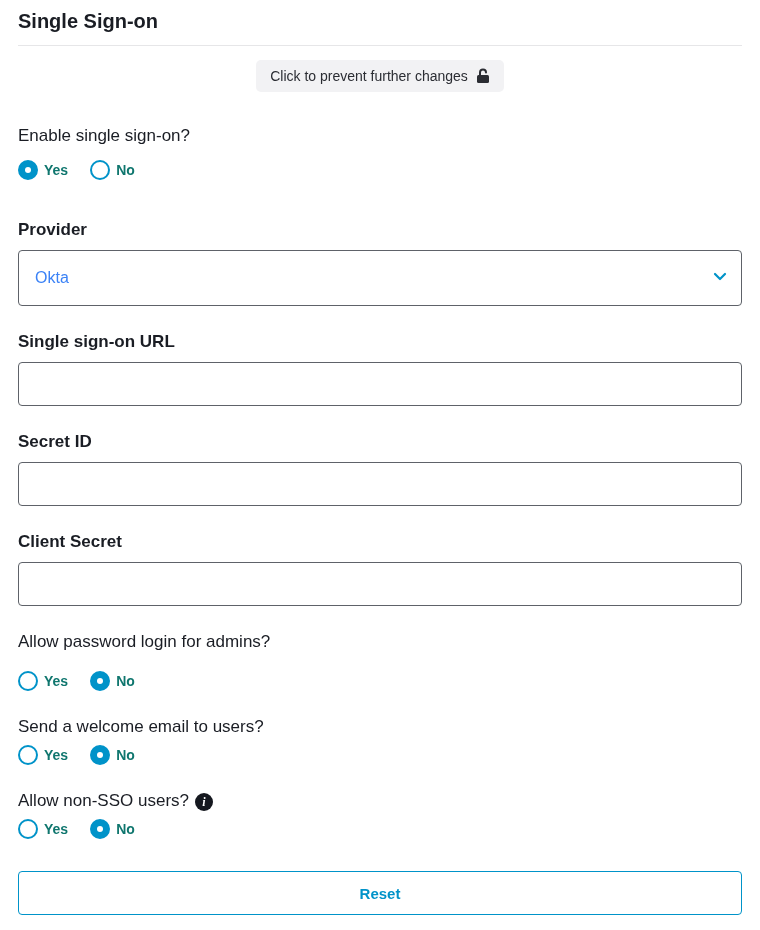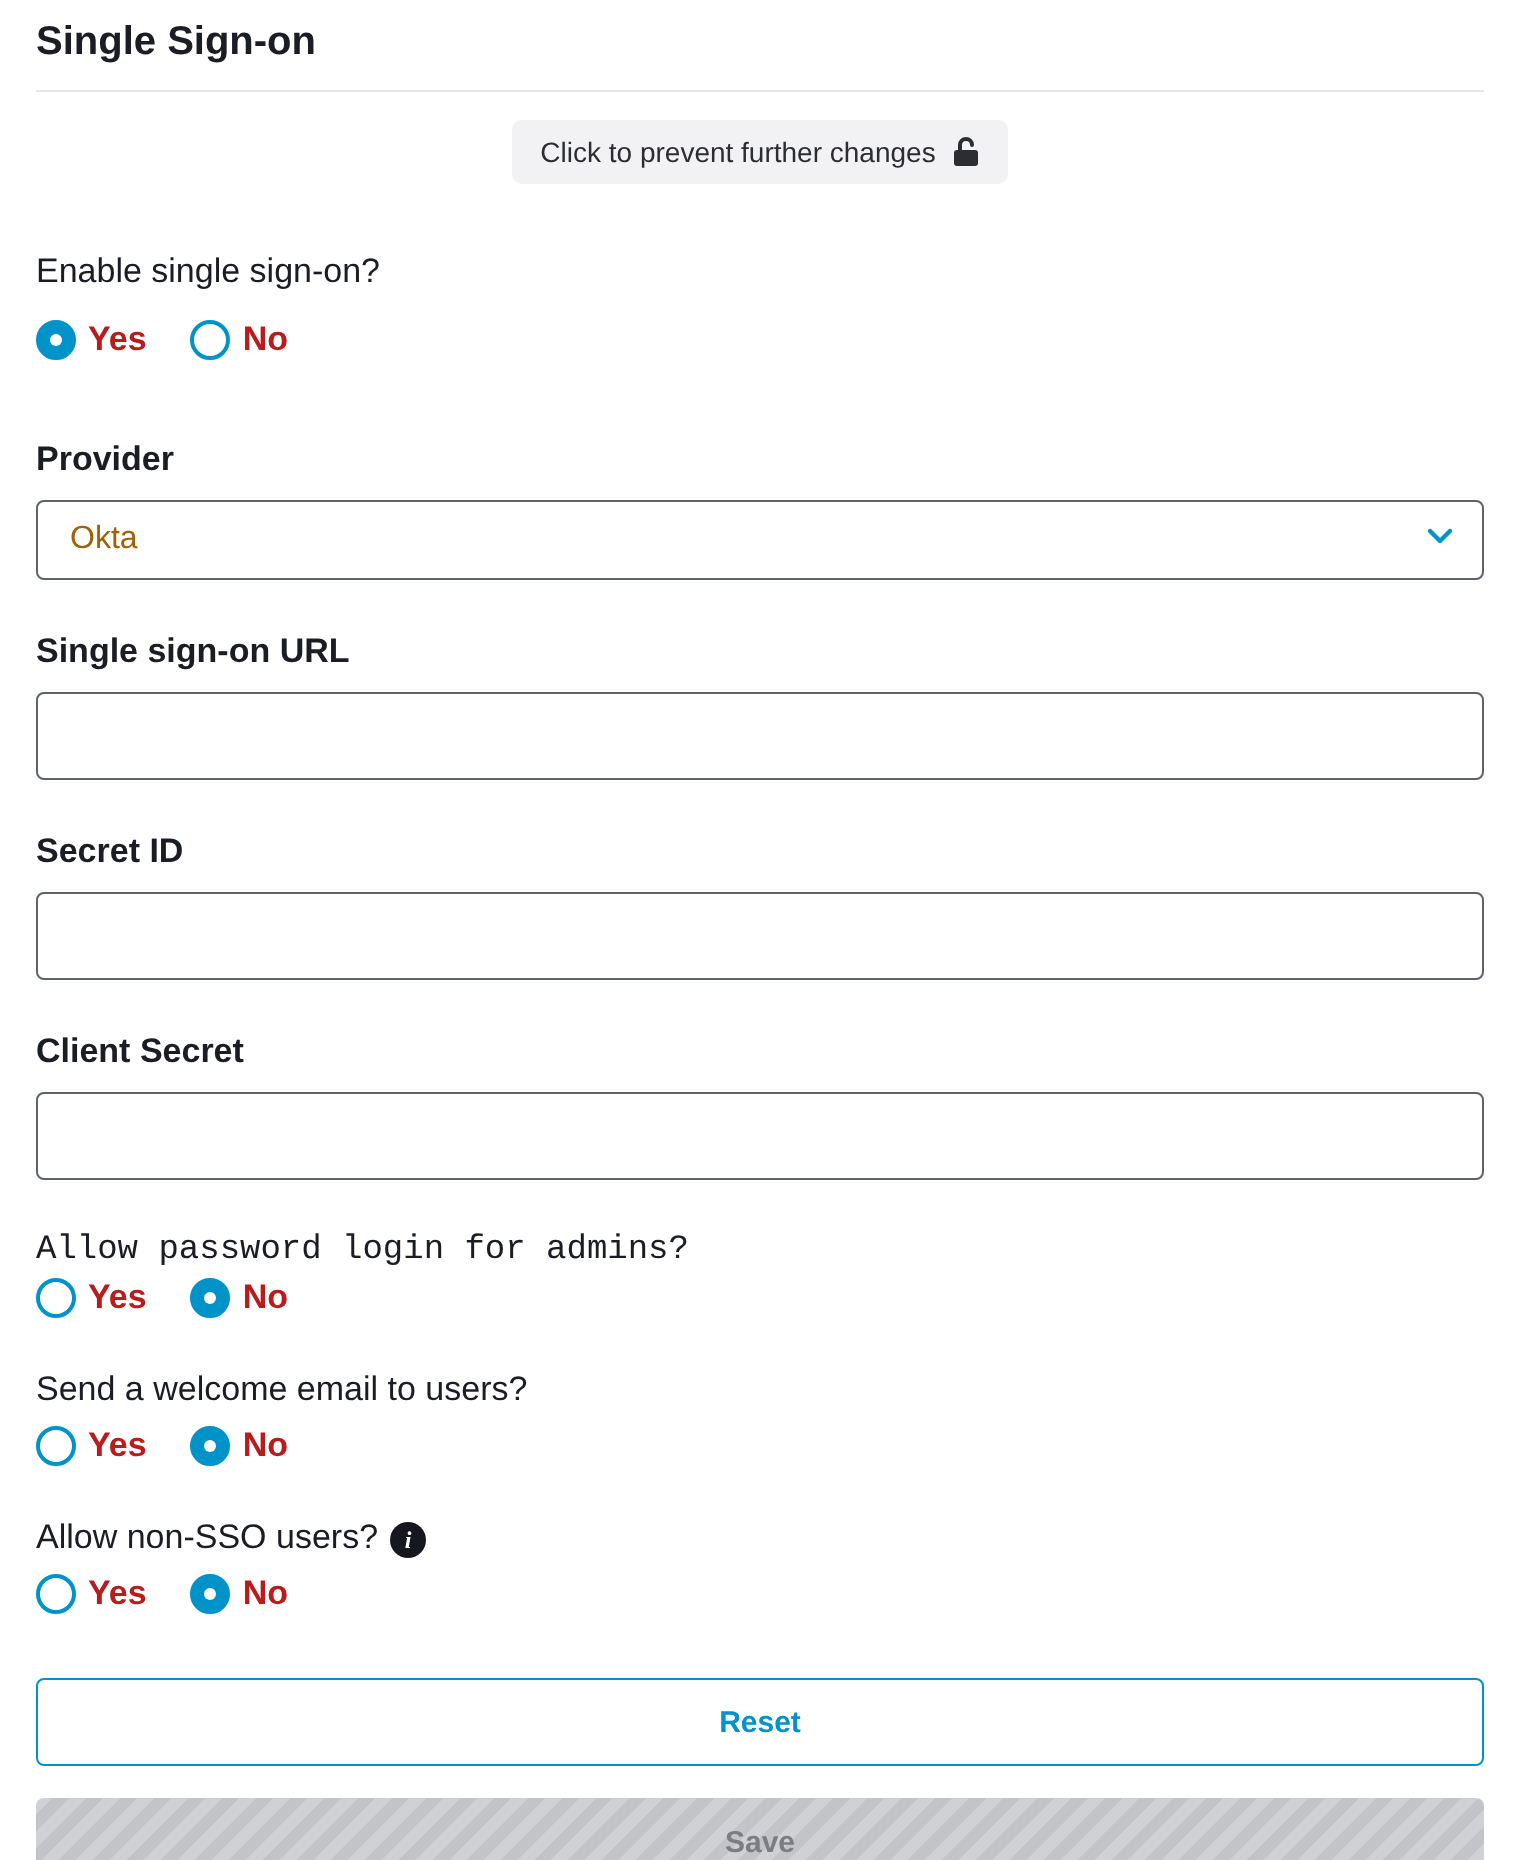--- a/index.html
+++ b/index.html
@@ -77,36 +77,36 @@
       background: #0093c9;
     }
     .radio-circle.selected::after {
       content: "";
       width: 6px;
       height: 6px;
       border-radius: 50%;
       background: #ffffff;
     }
     .radio-text {
-      font-size: 17px;
-      font-weight: 600;
-      color: #b91c1c;
+      font-size: 14px;
+      font-weight: 600;
+      color: #0f766e;
     }
     .select-wrap {
       position: relative;
       width: 100%;
     }
     .select-input {
       width: 100%;
-      height: 40px;
+      height: 56px;
       border: 1px solid #5e6269;
       border-radius: 4px;
       padding: 0 42px 0 16px;
       font-size: 16px;
-      color: #a16207;
+      color: #3b82f6;
       background: #ffffff;
       appearance: none;
       outline: none;
     }
     .select-caret {
       position: absolute;
       right: 14px;
       top: 50%;
       transform: translateY(-50%);
       pointer-events: none;
@@ -230,21 +230,21 @@
   <div class="field-label">Secret ID</div>
   <input class="text-input" type="text" value="" style="">
 </div>
 
 <div class="field-group">
   <div class="field-label">Client Secret</div>
   <input class="text-input" type="text" value="" style="">
 </div>
 
 <div class="field-group">
-  <div class="form-label" style="margin-bottom:4px;font-family:Liberation Mono, monospace;">Allow password login for admins?</div>
+  <div class="form-label" style="margin-bottom:19px;">Allow password login for admins?</div>
   <div class="radio-group">
     <label class="radio-option">
       <span class="radio-circle"></span>
       <span class="radio-text">Yes</span>
     </label>
     <label class="radio-option">
       <span class="radio-circle selected"></span>
       <span class="radio-text">No</span>
     </label>
   </div>

